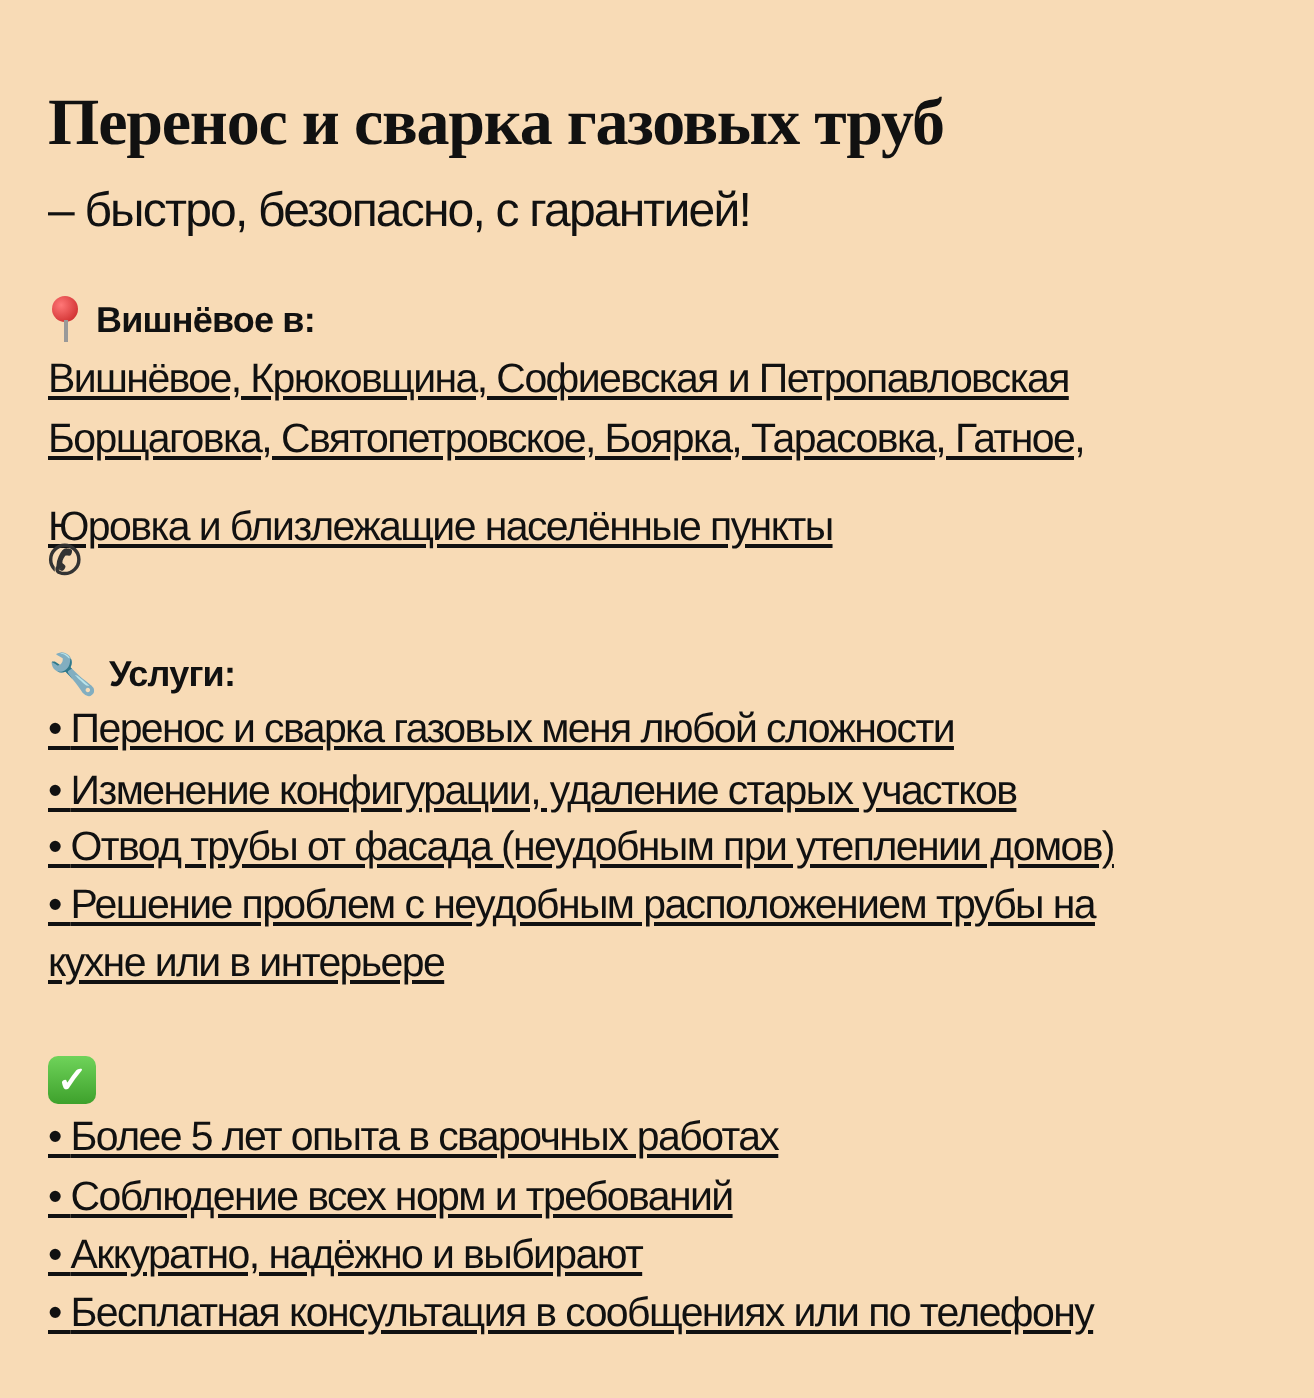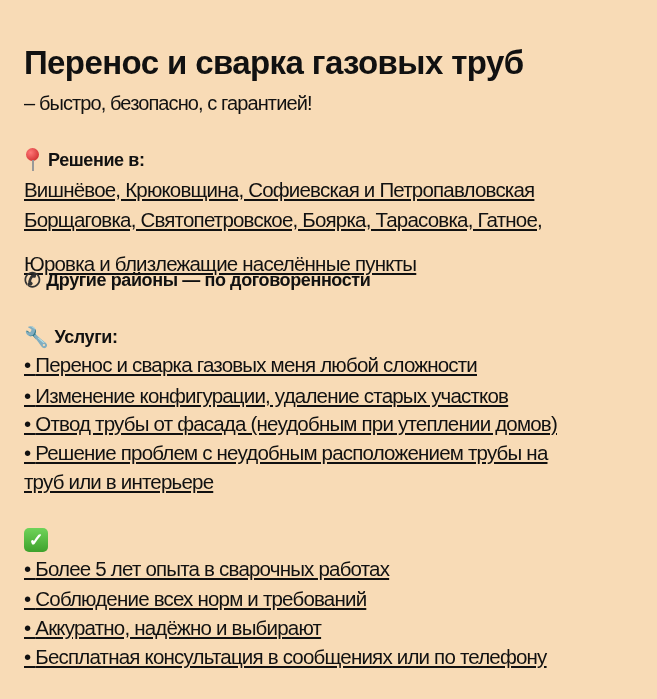--- a/index.html
+++ b/index.html
@@ -9,24 +9,25 @@
     font-family: "Liberation Sans", sans-serif;
     color: #111;
     overflow: hidden;
     position: relative;
   }
   .page { position: absolute; left: 24px; top: 0; right: 10px; }
   .title {
     position: absolute; top: 44px; left: 0;
     font-size: 33px; font-weight: bold; letter-spacing: -0.6px;
     white-space: nowrap;
+    font-family: Liberation Serif, serif;
   }
   .subtitle {
     position: absolute; top: 92px; left: 0;
-    font-size: 20px; letter-spacing: -0.9px; white-space: nowrap;
+    font-size: 24px; letter-spacing: -0.9px; white-space: nowrap;
   }
   .line {
     position: absolute; left: 0; white-space: nowrap;
     font-size: 20.5px; letter-spacing: -0.8px; text-decoration: underline;
   }
   .heading {
     position: absolute; left: 0; white-space: nowrap;
     font-size: 18px; font-weight: bold; letter-spacing: -0.4px;
     display: flex; align-items: center;
   }
@@ -50,39 +51,38 @@
 
 <div class="page">
   <div class="title">Перенос и сварка газовых труб</div>
   <div class="subtitle">– быстро, безопасно, с гарантией!</div>
 
   <div class="heading" style="top:148px">
     <span class="icon pin">
         <span class="head"></span>
         <span class="needle"></span>
       </span>
-    <span>Решение в:</span>
+    <span>Вишнёвое в:</span>
   </div>
   <div class="line" style="top:178px">Вишнёвое, Крюковщина, Софиевская и Петропавловская</div>
   <div class="line" style="top:208px">Борщаговка, Святопетровское, Боярка, Тарасовка, Гатное,</div>
   <div class="line" style="top:252px">Юровка и близлежащие населённые пункты</div>
   <div class="heading" style="top:268px">
     <span class="icon phone">✆</span>
-    <span>Другие районы — по договорённости</span>
   </div>
 
   <div class="heading" style="top:325px">
     <span class="icon wrench">🔧</span>
     <span>Услуги:</span>
   </div>
   <div class="line bullet" style="top:353px">Перенос и сварка газовых меня любой сложности</div>
   <div class="line bullet" style="top:384px">Изменение конфигурации, удаление старых участков</div>
   <div class="line bullet" style="top:412px">Отвод трубы от фасада (неудобным при утеплении домов)</div>
   <div class="line bullet" style="top:441px">Решение проблем с неудобным расположением трубы на</div>
-  <div class="line" style="top:470px">труб или в интерьере</div>
+  <div class="line" style="top:470px">кухне или в интерьере</div>
 
   <div class="heading" style="top:528px">
     <span class="check">✓</span>
   </div>
   <div class="line bullet" style="top:557px">Более 5 лет опыта в сварочных работах</div>
   <div class="line bullet" style="top:587px">Соблюдение всех норм и требований</div>
   <div class="line bullet" style="top:616px">Аккуратно, надёжно и выбирают</div>
   <div class="line bullet" style="top:645px">Бесплатная консультация в сообщениях или по телефону</div>
 </div>
 

